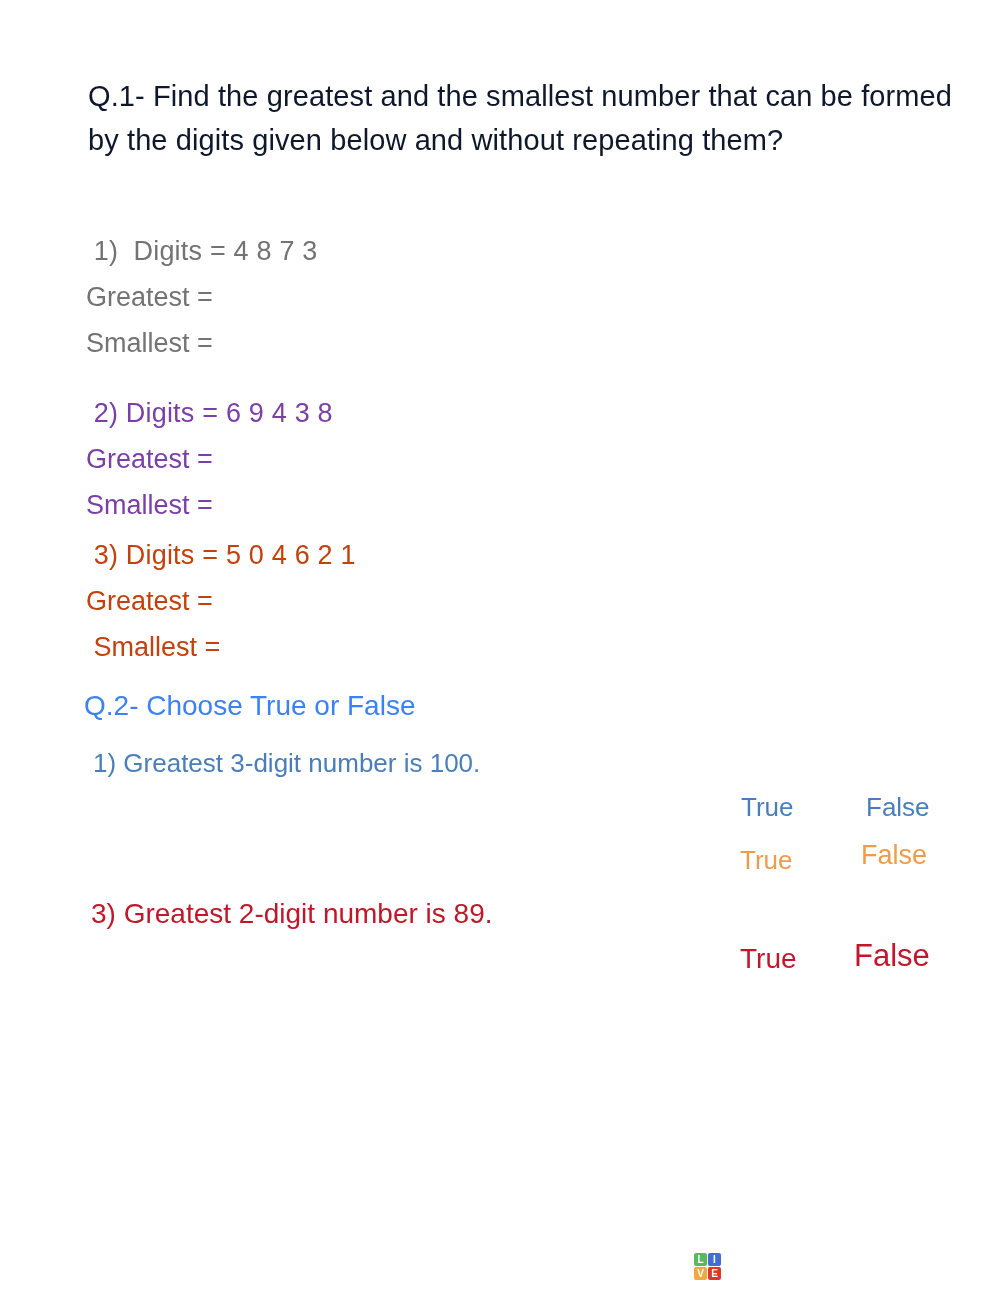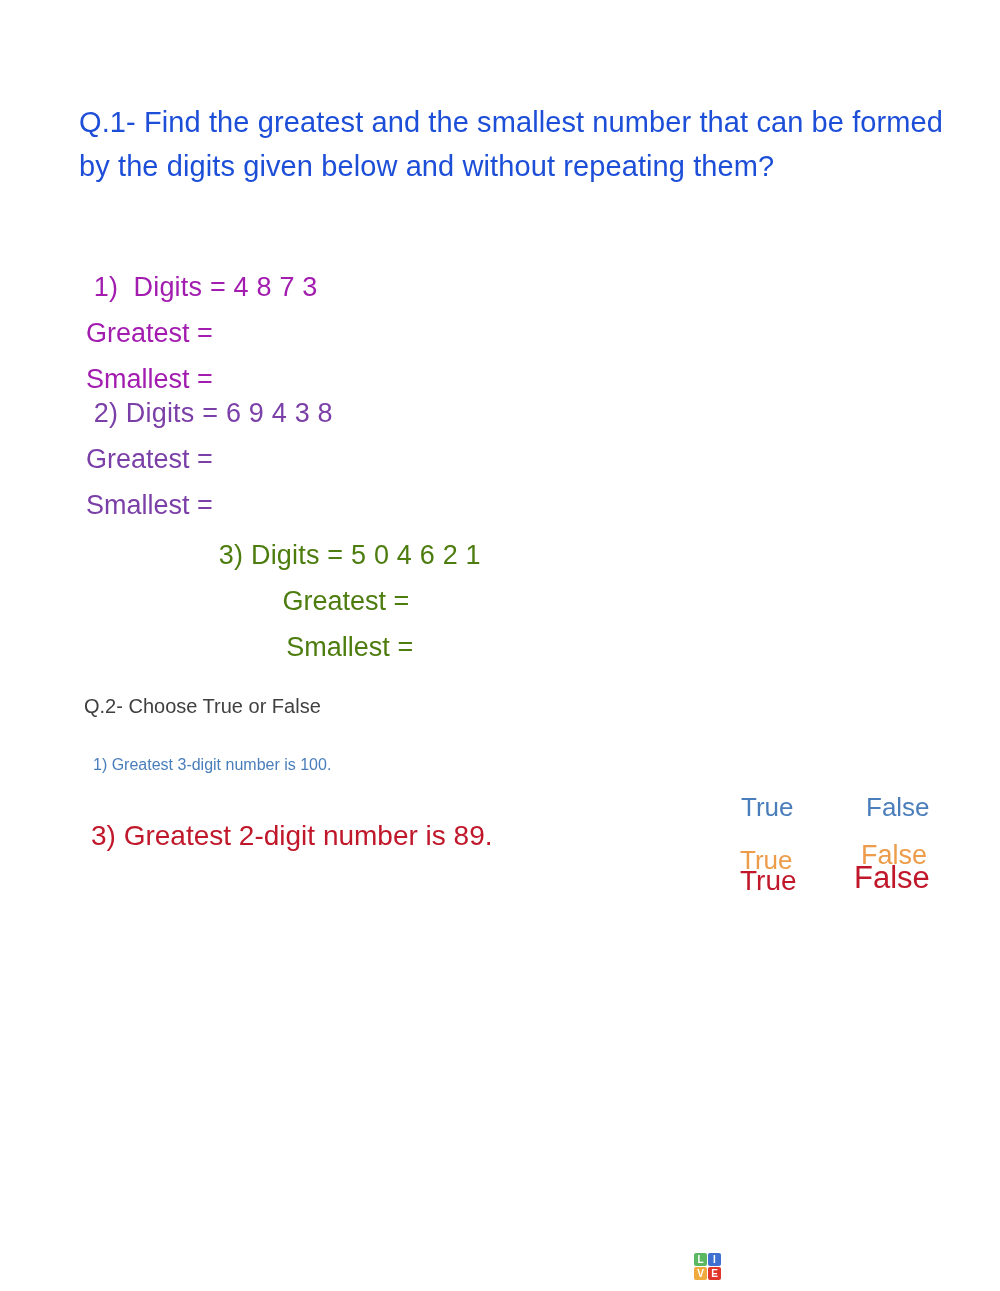--- a/index.html
+++ b/index.html
@@ -18,28 +18,27 @@
 
   .sheet {
     position: absolute;
     inset: 0;
     background: #ffffff;
   }
 
   
   .q1-heading {
     position: absolute;
-    left: 79px;
+    left: 88px;
     top: 74px;
     width: 880px;
     font-size: 29px;
     line-height: 44px;
-    color: #1d4ed8;
+    color: #0f172a;
     letter-spacing: 0.1px;
-    margin-top: 26px;
   }
 
   
   .digit-group {
     position: absolute;
     left: 86px;
     width: 520px;
   }
   .digit-group .line {
     font-size: 27px;
@@ -52,23 +51,23 @@
 
   #group-1 { top: 228px; }
   #group-2 { top: 372px; margin-top: 18px; }
   #group-3 { top: 532px; }
 
   
   .q2-heading {
     position: absolute;
     left: 84px;
     top: 687px;
-    font-size: 20px;
+    font-size: 28px;
     line-height: 38px;
-    color: #404040;
+    color: #3b82f6;
   }
 
   
   .tf-row {
     position: absolute;
     left: 0;
     width: 1000px;
     height: 46px;
   }
   .tf-statement {
@@ -76,23 +75,23 @@
     white-space: pre;
   }
   .tf-option {
     position: absolute;
     white-space: pre;
     margin-top: 44px;
   }
 
   #tf-row-1 { top: 748px; }
   #tf-row-2 { top: 799px; }
-  #tf-row-3 { top: 820px; }
+  #tf-row-3 { top: 898px; }
 
-  #tf-row-1 .tf-statement { left: 93px; top: 8px; font-size: 16px; }
+  #tf-row-1 .tf-statement { left: 93px; top: 0; font-size: 26px; }
   #tf-row-1 .opt-true     { left: 741px; top: 0; font-size: 26px; }
   #tf-row-1 .opt-false    { left: 866px; top: 0; font-size: 26px; }
 
   #tf-row-2 .tf-statement { left: 93px; top: 2px; font-size: 26px; }
   #tf-row-2 .opt-true     { left: 740px; top: 2px; font-size: 26px; }
   #tf-row-2 .opt-false    { left: 861px; top: -3px; font-size: 27px; }
 
   #tf-row-3 .tf-statement { left: 91px; top: 0; font-size: 28px; }
   #tf-row-3 .opt-true     { left: 740px; top: 1px; font-size: 28px; }
   #tf-row-3 .opt-false    { left: 854px; top: -4px; font-size: 31px; }
@@ -131,33 +130,33 @@
     line-height: 30px;
   }
 </style>
 </head>
 <body>
 
 <div class="sheet">
 
   <div class="q1-heading">Q.1- Find the greatest and the smallest number that can be formed by the digits given below and without repeating them?</div>
 
-  <div class="digit-group" id="group-1" style="color: #a21caf; margin-top: 36px;">
+  <div class="digit-group" id="group-1" style="color: #737373;">
     <div class="line prompt"> 1)  Digits = 4 8 7 3</div>
     <div class="line">Greatest =</div>
     <div class="line">Smallest =</div>
   </div>
 
   <div class="digit-group" id="group-2" style="color: rgb(123, 63, 168);">
     <div class="line prompt"> 2) Digits = 6 9 4 3 8</div>
     <div class="line">Greatest =</div>
     <div class="line">Smallest =</div>
   </div>
 
-  <div class="digit-group" id="group-3" style="color: #4d7c0f; text-align: center;">
+  <div class="digit-group" id="group-3" style="color: #c2410c;">
     <div class="line prompt"> 3) Digits = 5 0 4 6 2 1</div>
     <div class="line">Greatest =</div>
     <div class="line"> Smallest =</div>
   </div>
 
   <div class="q2-heading">Q.2- Choose True or False</div>
 
   <div class="tf-row" id="tf-row-1" style="color: rgb(74, 126, 187);">
     <span class="tf-statement">1) Greatest 3-digit number is 100.</span>
     <span class="tf-option opt-true">True</span>

